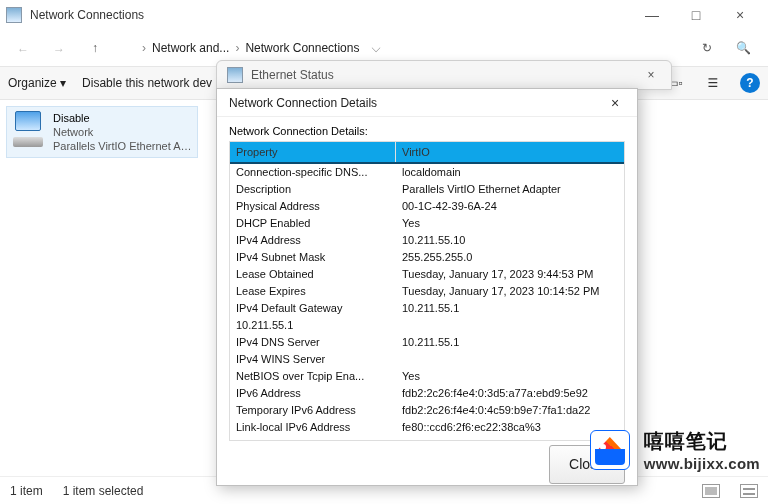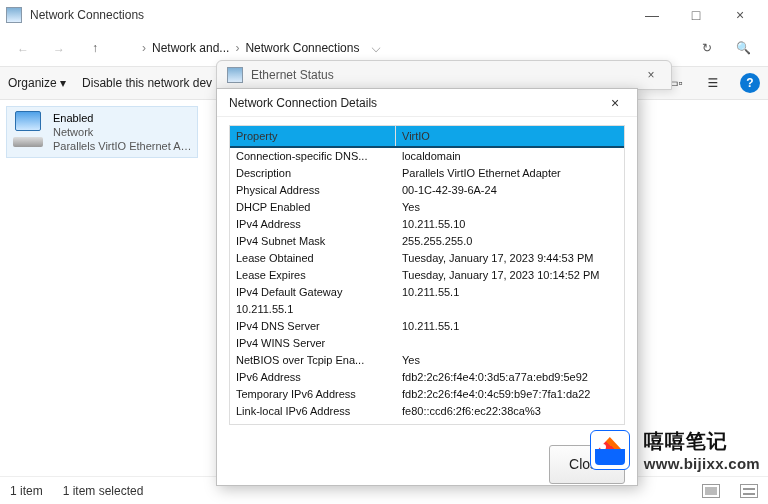--- a/index.html
+++ b/index.html
@@ -118,21 +118,21 @@
   <div class="help">?</div>
 </div>
 
 <div class="content">
   <div class="adapter-tile">
     <div class="adapter-icon">
       <div class="scr"></div>
         <div class="base"></div>
     </div>
     <div class="adapter-text">
-      <div class="l1">Enabled</div>
+      <div class="l1">Disable</div>
       <div class="l2">Network</div>
       <div class="l3">Parallels VirtIO Ethernet Adapt</div>
     </div>
   </div>
 </div>
 
 <div class="statusbar">
   <span>1 item</span>
   <span>1 item selected</span>
   <div class="spacer"></div>
@@ -145,20 +145,21 @@
   <div class="t">Ethernet Status</div>
   <div class="x">×</div>
 </div>
 
 <div class="dlg-details">
   <div class="hd">
     <div class="t">Network Connection Details</div>
     <div class="x">×</div>
   </div>
   <div class="body">
+    <div class="lbl">Network Connection Details:</div>
     <div class="tbl">
       <div class="thead">
         <div class="c1">Property</div>
         <div class="c2">VirtIO</div>
       </div>
       <div id="rows">
           <div class="trow">
             <div class="c1">Connection-specific DNS...</div>
             <div class="c2">localdomain</div>
           </div>

